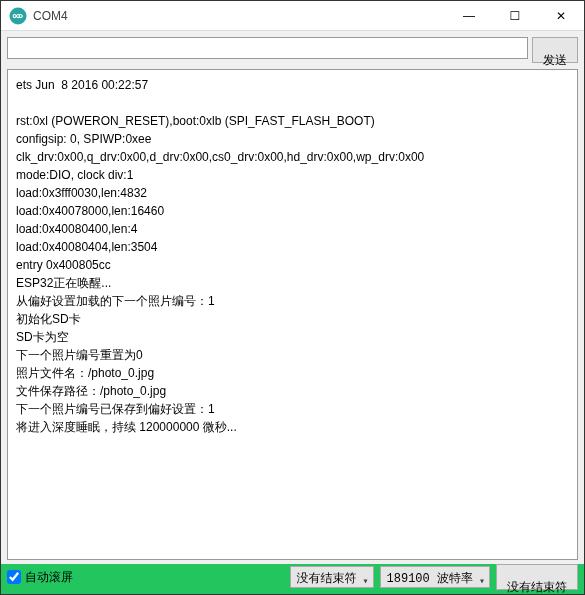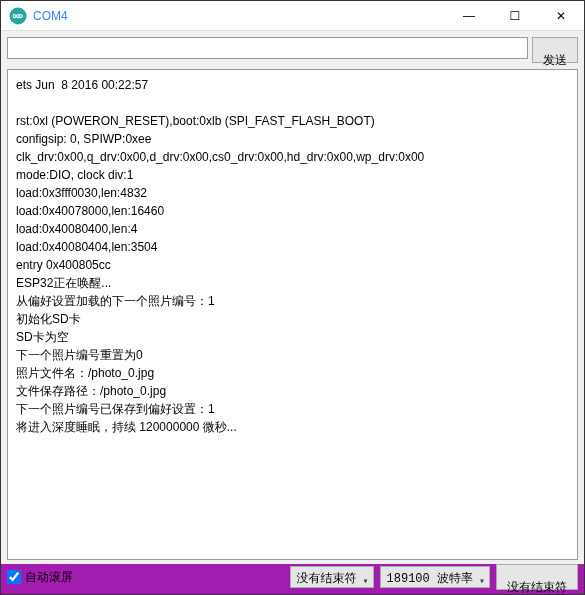--- a/index.html
+++ b/index.html
@@ -26,21 +26,21 @@
   }
   .titlebar .icon {
     width: 18px; height: 18px;
     margin-left: 8px;
     display: flex; align-items: center; justify-content: center;
   }
   .titlebar .title {
     margin-left: 6px;
     flex: 1;
     font-size: 12px;
-    color: #3b82f6;
+    color: #404040;
   }
   .titlebar .controls {
     display: flex;
     height: 100%;
   }
   .titlebar .ctrl {
     width: 46px;
     display: flex;
     align-items: center;
     justify-content: center;
@@ -80,21 +80,21 @@
     padding: 6px 8px;
     font-family: Liberation Sans, sans-serif;
     font-size: 12px;
     line-height: 18px;
     white-space: pre-wrap;
     overflow: hidden;
     word-break: break-all;
   }
   .statusbar {
     height: 30px;
-    background: #a21caf;
+    background: #22c55e;
     display: flex;
     align-items: center;
     padding: 0 6px 4px 6px;
     gap: 6px;
   }
   .statusbar .left {
     display: flex;
     align-items: center;
     gap: 10px;
     flex: 1;

